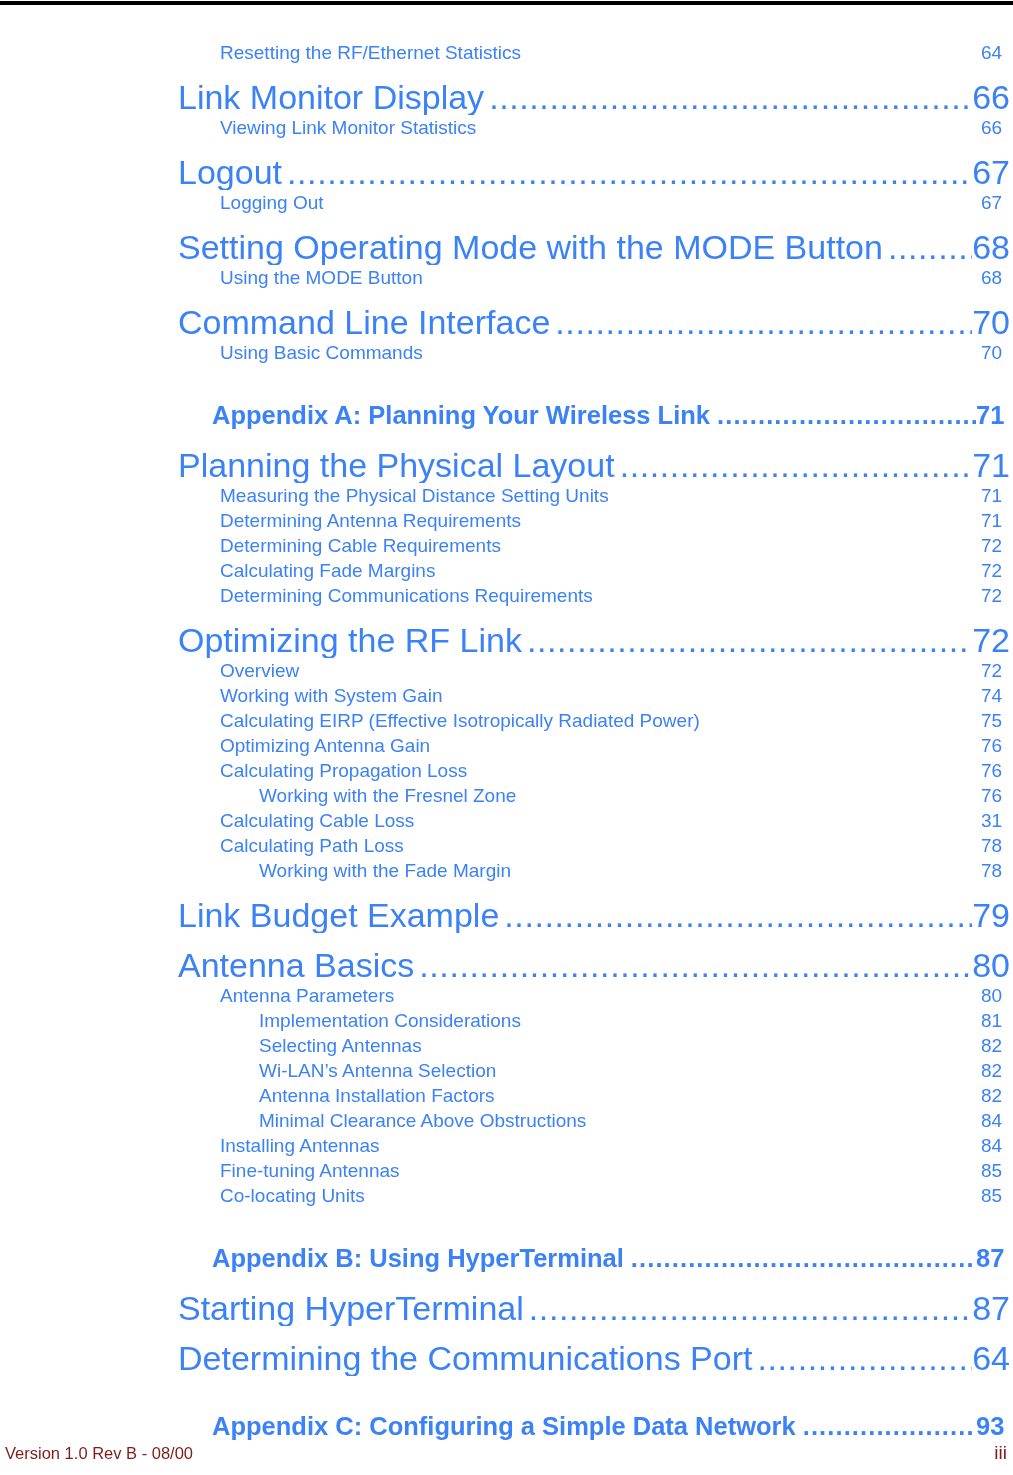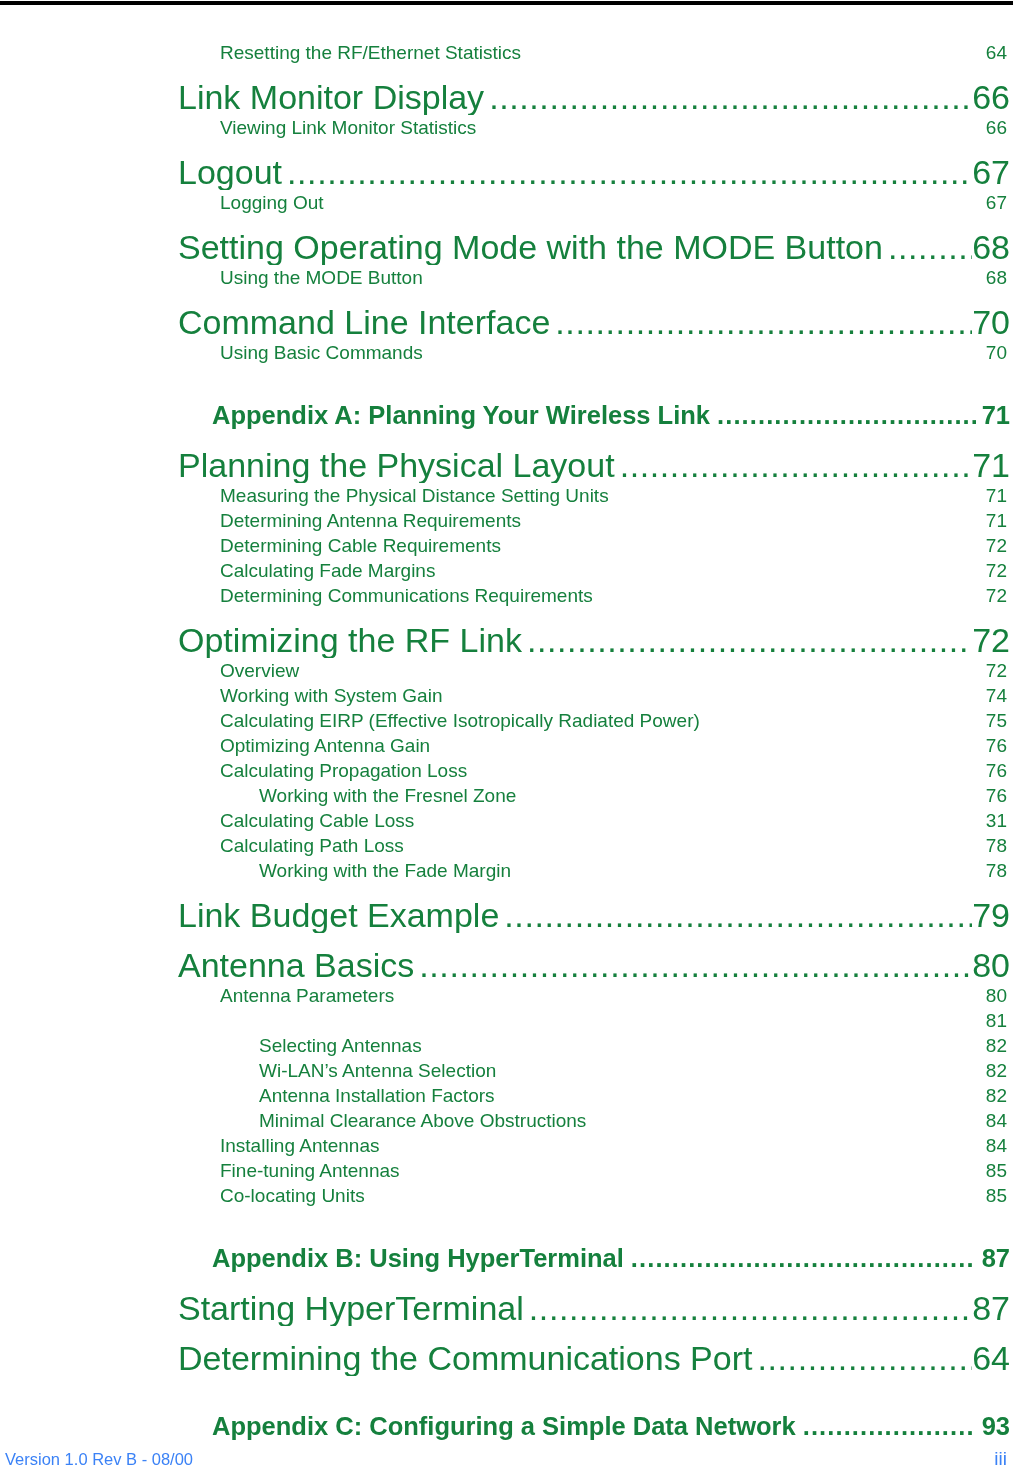--- a/index.html
+++ b/index.html
@@ -31,38 +31,37 @@
     position: absolute;
     left: 0;
     top: 40px;
     width: 1013px;
   }
 
   
   .entry {
     display: flex;
     align-items: baseline;
-    color: #15803d;
+    color: #3b82f6;
     white-space: nowrap;
     overflow: hidden;
   }
   .entry .title {
     flex: 0 0 auto;
   }
   .entry .leader {
     flex: 1 1 auto;
     overflow: hidden;
     white-space: nowrap;
     letter-spacing: 0.6px;
     margin: 0 0 0 0;
   }
   .entry .leader.hidden { visibility: hidden; }
   .entry .page {
     flex: 0 0 auto;
-    text-align: right;
   }
 
   
   .lvl1 {
     padding-left: 178px;
     padding-right: 3px;
     font-size: 34px;
     line-height: 36px;
     font-weight: normal;
     margin-top: 13px;
@@ -108,24 +107,24 @@
 
   
   .gap-lg { margin-top: 32px; margin-left: 34px; }
   .gap-md { margin-top: 14px; }
   .gap-none { margin-top: 0; }
 
   
   .footer {
     position: absolute;
     left: 0;
-    bottom: 4px;
+    bottom: 10px;
     width: 1013px;
     height: 24px;
-    color: #3b82f6;
+    color: #7f1d1d;
     font-size: 16.5px;
     line-height: 24px;
   }
   .footer .version {
     position: absolute;
     left: 5px;
     top: 0;
   }
   .footer .folio {
     position: absolute;
@@ -280,20 +279,21 @@
       <span class="title">Antenna Basics</span>
       <span class="leader">...................................................................................................................................................................................</span>
       <span class="page">80</span>
     </div>
     <div class="entry lvl2 gap-none">
       <span class="title">Antenna Parameters</span>
       <span class="leader hidden">...................................................................................................................................................................................</span>
       <span class="page">80</span>
     </div>
     <div class="entry lvl3 gap-none">
+      <span class="title">Implementation Considerations</span>
       <span class="leader hidden">...................................................................................................................................................................................</span>
       <span class="page">81</span>
     </div>
     <div class="entry lvl3 gap-none">
       <span class="title">Selecting Antennas</span>
       <span class="leader hidden">...................................................................................................................................................................................</span>
       <span class="page">82</span>
     </div>
     <div class="entry lvl3 gap-none">
       <span class="title">Wi-LAN’s Antenna Selection</span>

